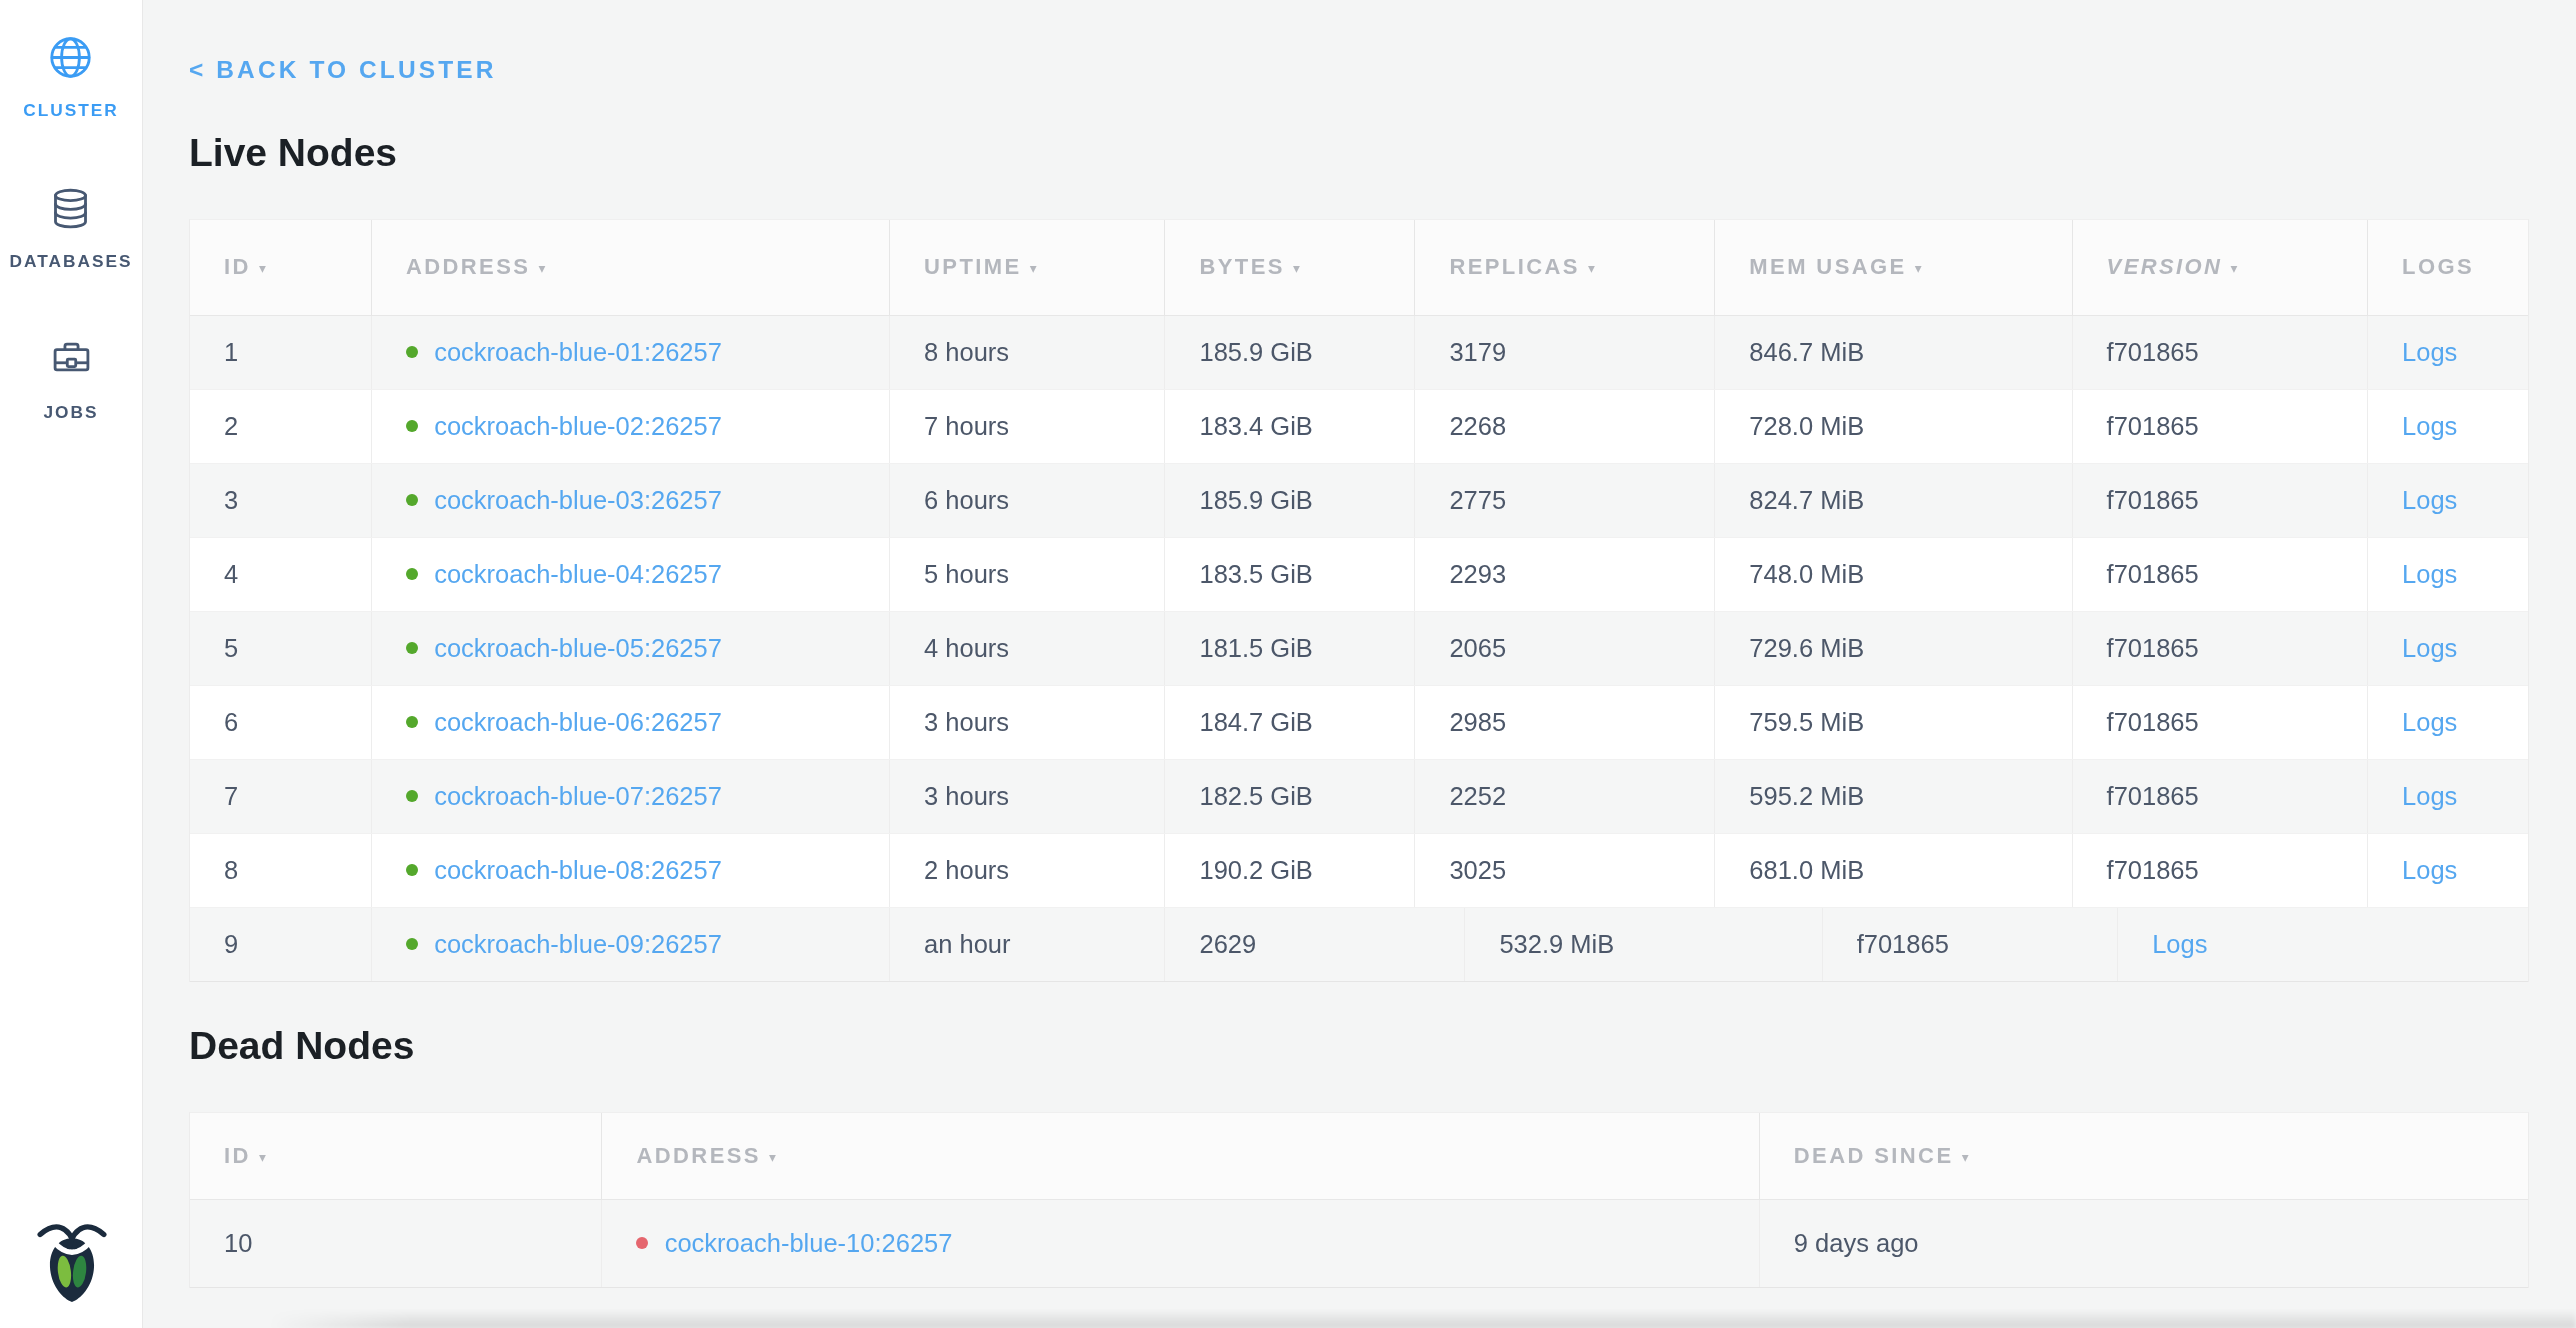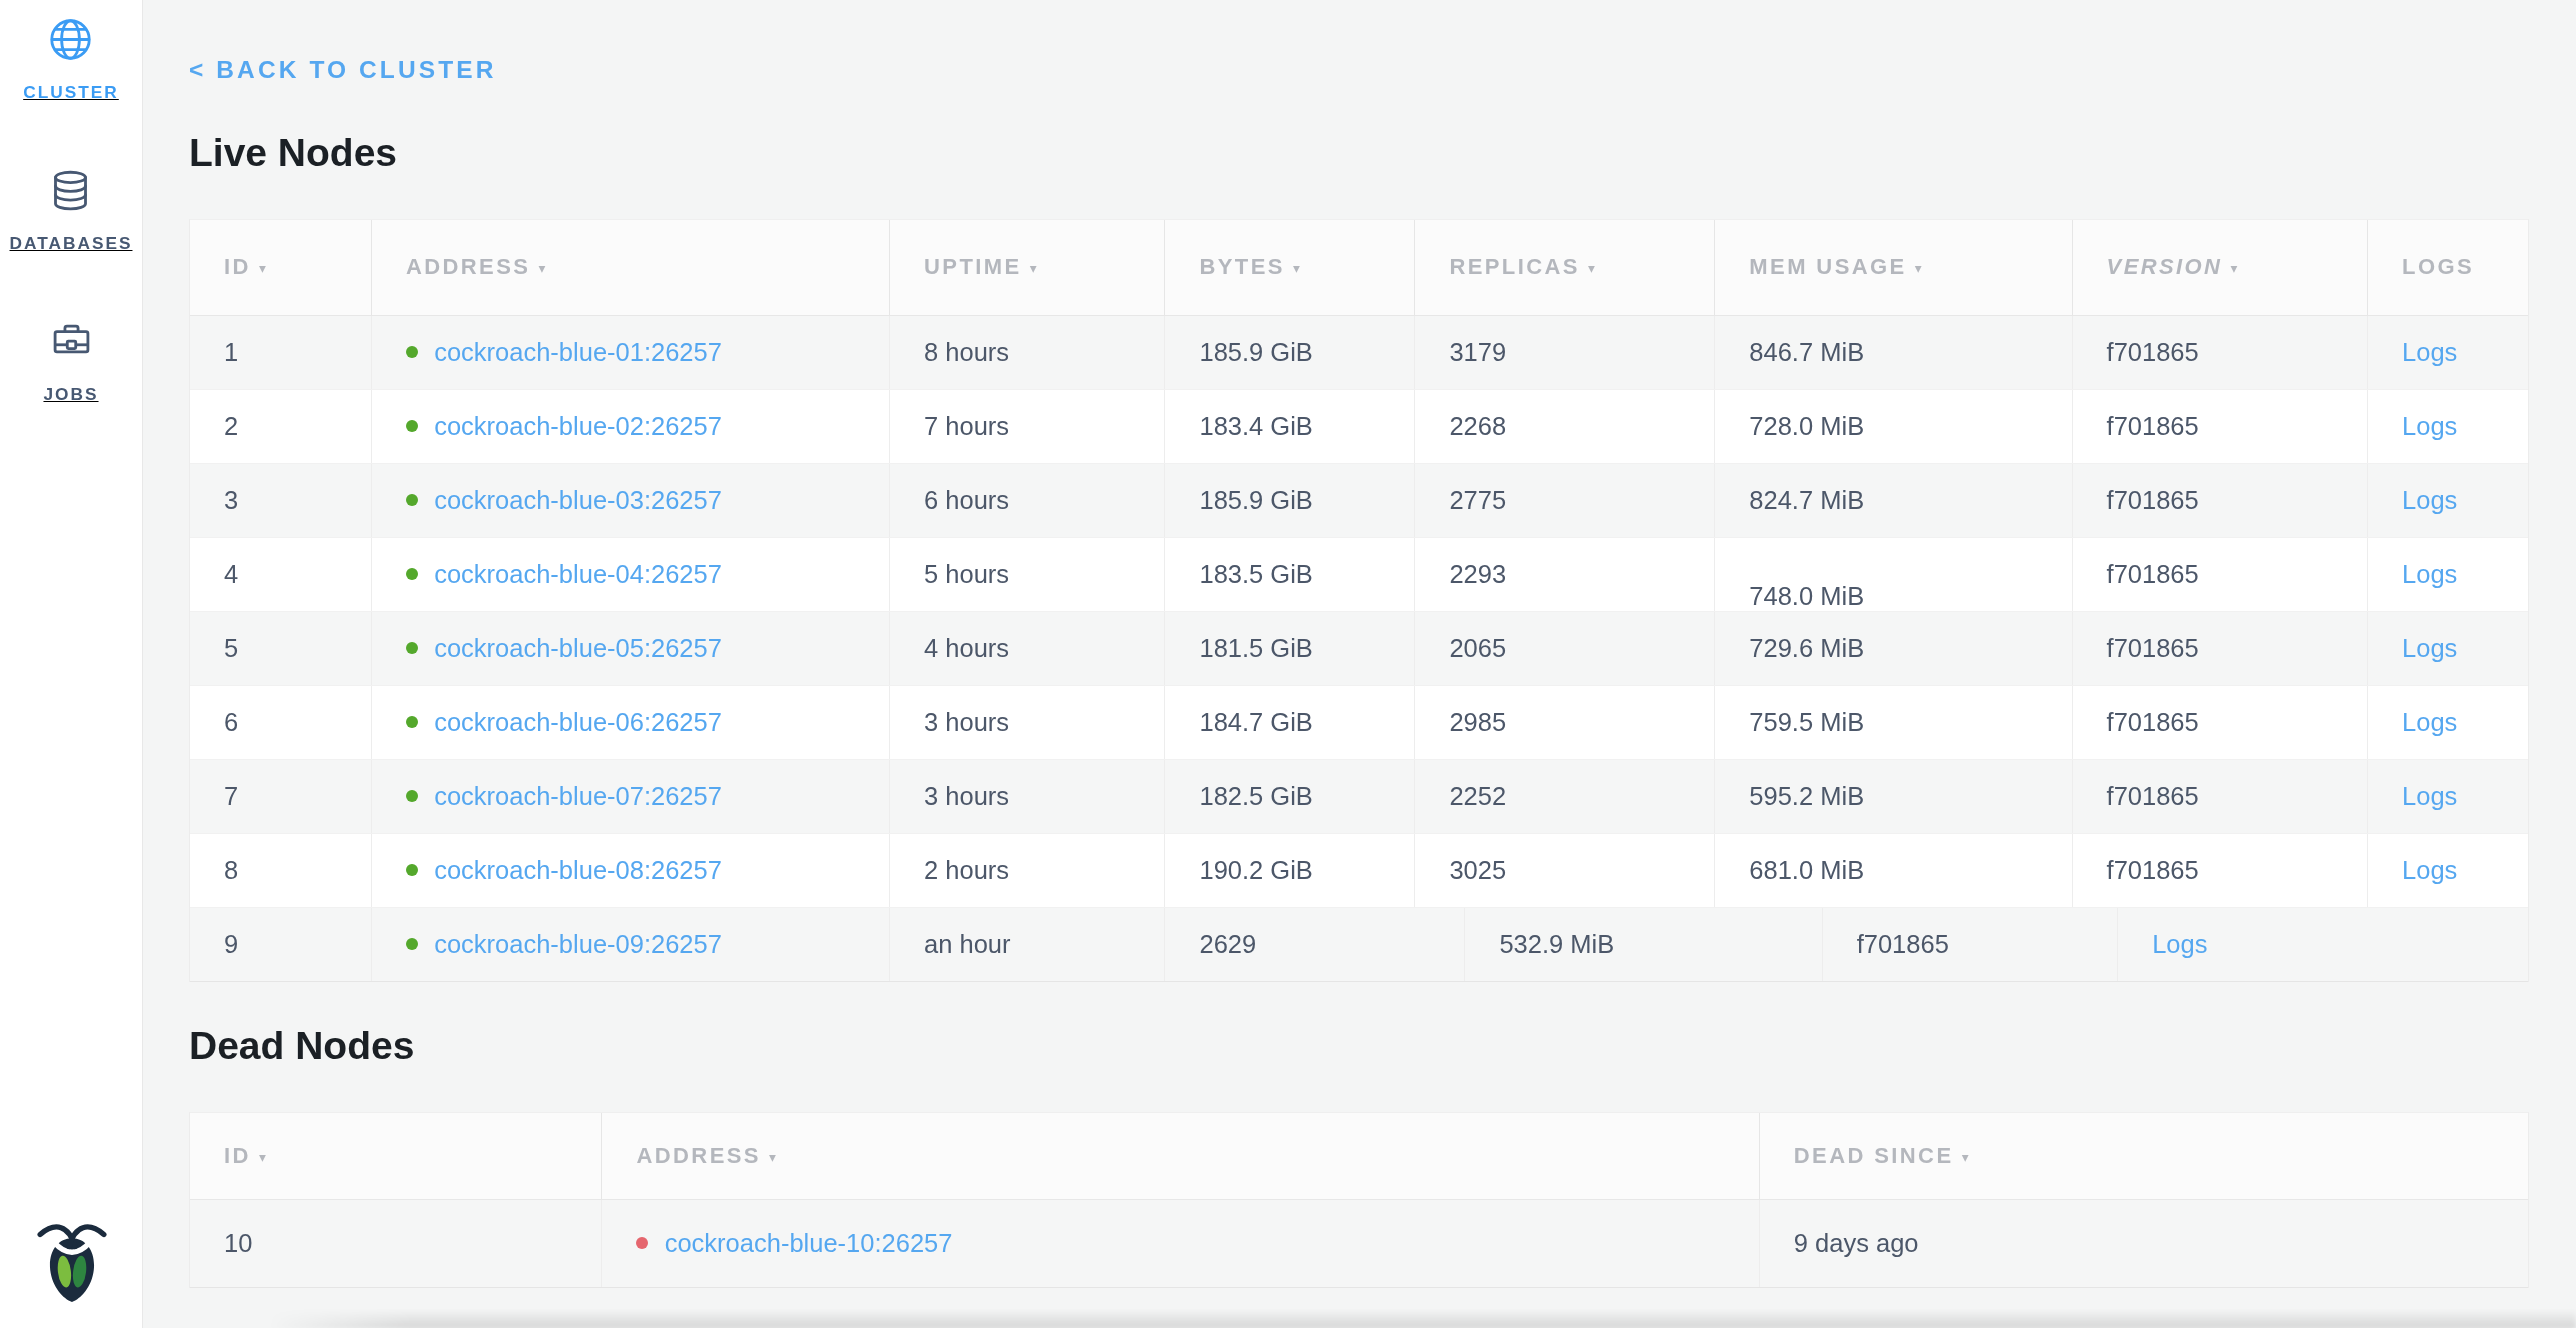--- a/index.html
+++ b/index.html
@@ -8,21 +8,21 @@
     background:#f4f5f5;
     font-family:"Liberation Sans","DejaVu Sans",sans-serif;
     -webkit-font-smoothing:antialiased;
   }
 
   
   .sidebar {
     position:absolute; left:0; top:0; bottom:0; width:143px;
     background:#ffffff; border-right:0.9px solid #e8e8e8;
     display:flex; flex-direction:column; align-items:center;
-    padding-top:17px; box-sizing:border-box; z-index:2;text-decoration:underline;
+    padding-top:35px; box-sizing:border-box; z-index:2;
   }
   .nav-item {
     display:flex; flex-direction:column; align-items:center;
     margin-bottom:65px; cursor:pointer; color:var(--c-nav,#475872);
     text-decoration:none;
   }
   .nav-item.active { color:var(--c-nav-active,#3b9cf4); }
   .nav-icon { width:45px; height:45px; display:block; }
   .nav-label {
     margin-top:20px; font-size:17.3px; font-weight:700; letter-spacing:2px;
@@ -253,21 +253,21 @@
           </div>
           <div class="td cell" style="flex: 0 0 11.78%;">
             <span>5 hours</span>
           </div>
           <div class="td cell" style="flex: 0 0 10.69%;">
             <span>183.5 GiB</span>
           </div>
           <div class="td cell" style="flex: 0 0 12.83%;">
             <span>2293</span>
           </div>
-          <div class="td cell" style="flex: 0 0 15.28%; align-items: flex-end;">
+          <div class="td cell" style="flex: 0 0 15.28%;">
             <span>748.0 MiB</span>
           </div>
           <div class="td cell" style="flex: 0 0 12.64%;">
             <span>f701865</span>
           </div>
           <div class="td cell" style="flex: 0 0 6.88%;">
             <a class="link" href="#">Logs</a>
           </div>
         </div>
         <div class="tr stripe">

